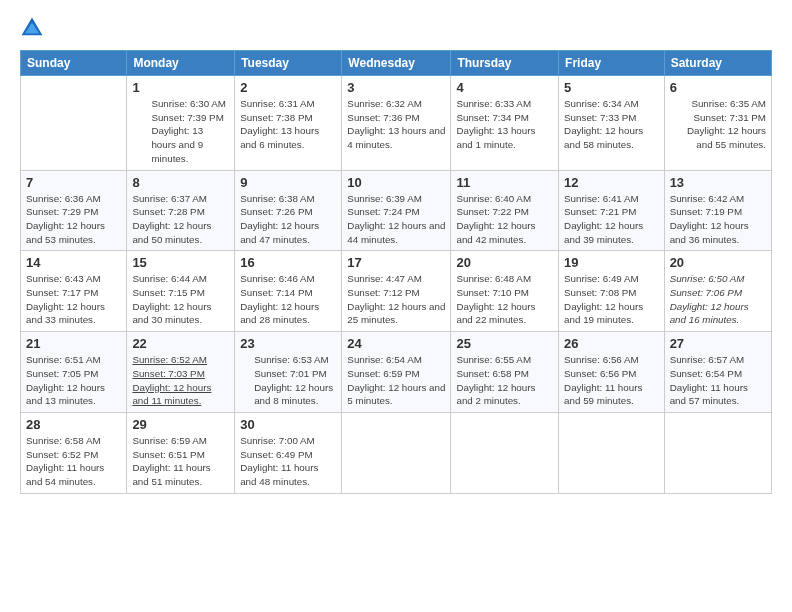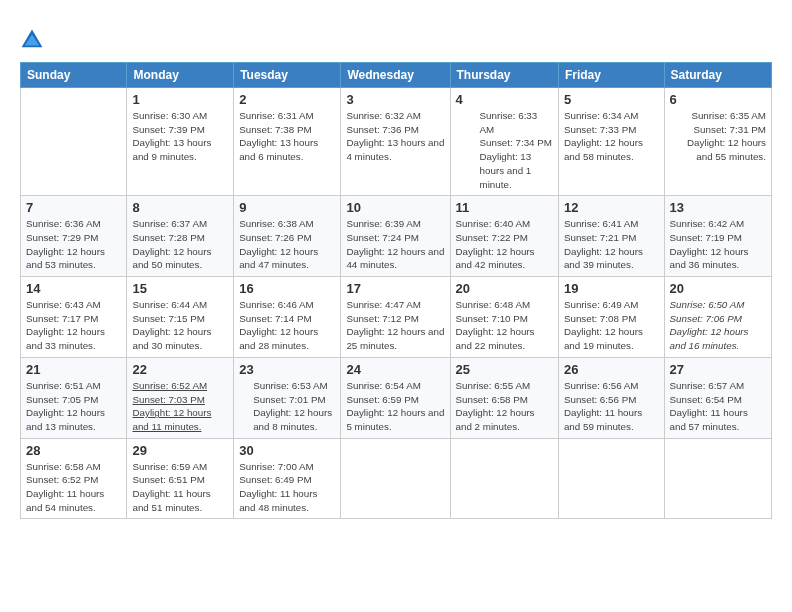--- a/index.html
+++ b/index.html
@@ -6,21 +6,21 @@
     body {
       font-family: Arial, sans-serif;
       background: #fff;
       width: 792px;
       height: 612px;
       overflow: hidden;
     }
     .page {
       width: 792px;
       height: 440px;
-      padding: 28px 20px;
+      padding: 16px 20px;
       background: #fff;
     }
     .header {
       display: flex;
       justify-content: space-between;
       align-items: flex-start;
       margin-bottom: 10px;
     }
     .logo {
       display: flex;
@@ -129,39 +129,39 @@
           <th>Thursday</th>
           <th>Friday</th>
           <th>Saturday</th>
         </tr>
     </thead>
     <tbody id="calendar-body">
     <tr>
           <td class="empty-cell"></td>
           <td>
             <span class="day-number">1</span>
-            <div class="day-info" style="white-space: pre-line;">Sunrise: 6:30 AM
+            <div class="day-info" style="white-space: pre-line; margin-left: 19px;">Sunrise: 6:30 AM
 Sunset: 7:39 PM
 Daylight: 13 hours and 9 minutes.</div>
           </td>
           <td>
             <span class="day-number">2</span>
             <div class="day-info" style="white-space: pre-line;">Sunrise: 6:31 AM
 Sunset: 7:38 PM
 Daylight: 13 hours and 6 minutes.</div>
           </td>
           <td>
             <span class="day-number">3</span>
             <div class="day-info" style="white-space: pre-line;">Sunrise: 6:32 AM
 Sunset: 7:36 PM
 Daylight: 13 hours and 4 minutes.</div>
           </td>
           <td>
             <span class="day-number">4</span>
-            <div class="day-info" style="white-space: pre-line; margin-left: 24px;">Sunrise: 6:33 AM
+            <div class="day-info" style="white-space: pre-line;">Sunrise: 6:33 AM
 Sunset: 7:34 PM
 Daylight: 13 hours and 1 minute.</div>
           </td>
           <td>
             <span class="day-number">5</span>
             <div class="day-info" style="white-space: pre-line;">Sunrise: 6:34 AM
 Sunset: 7:33 PM
 Daylight: 12 hours and 58 minutes.</div>
           </td>
           <td>

